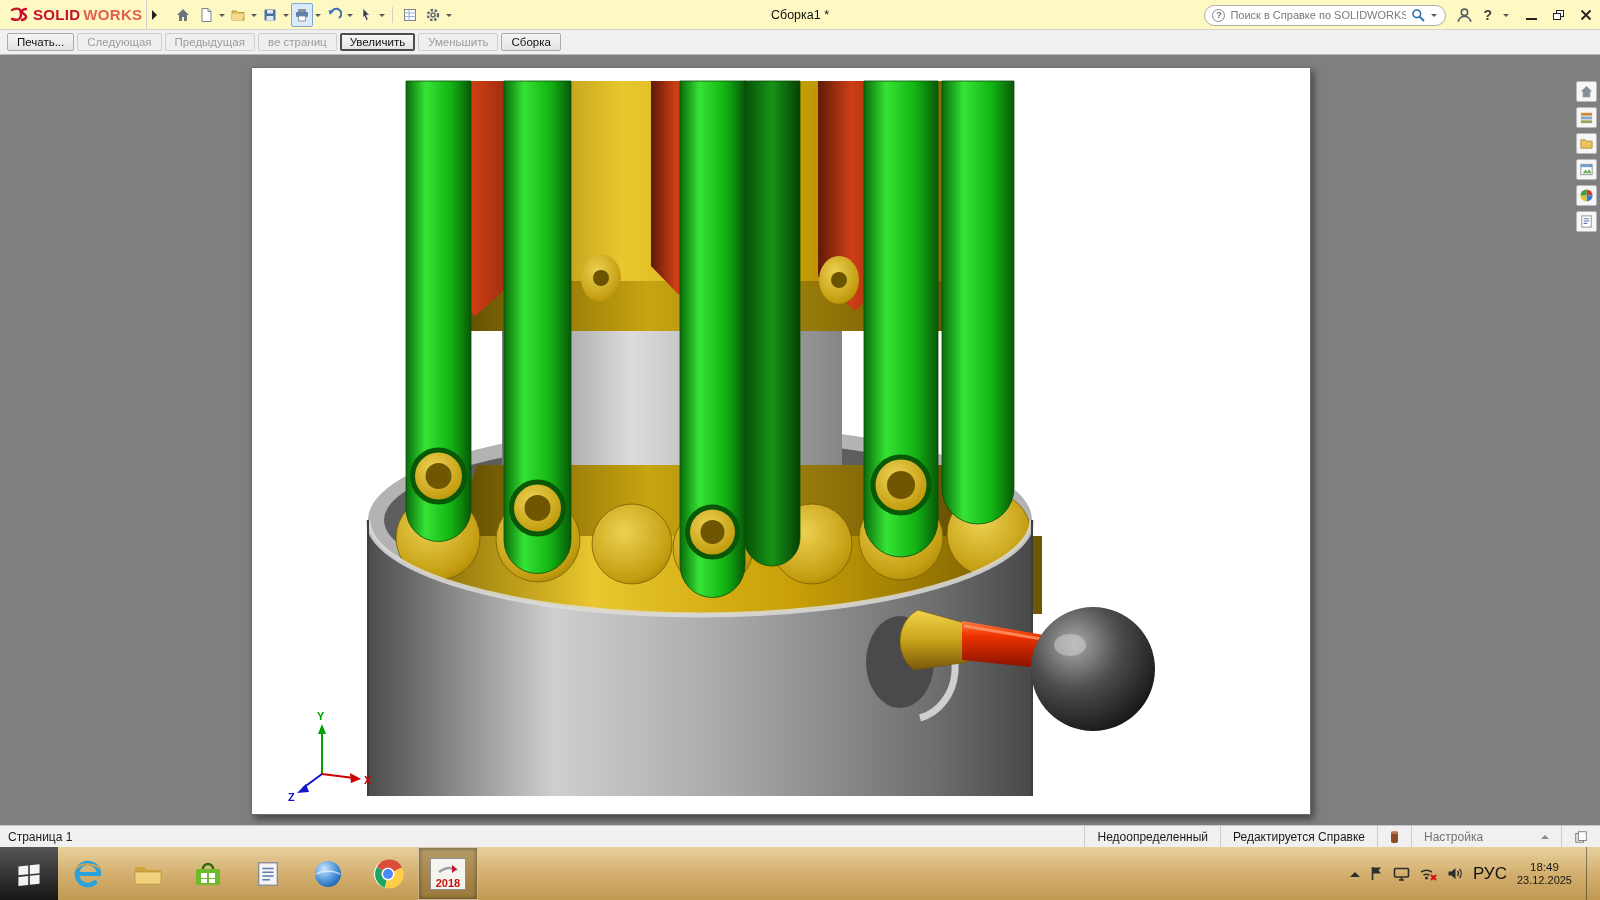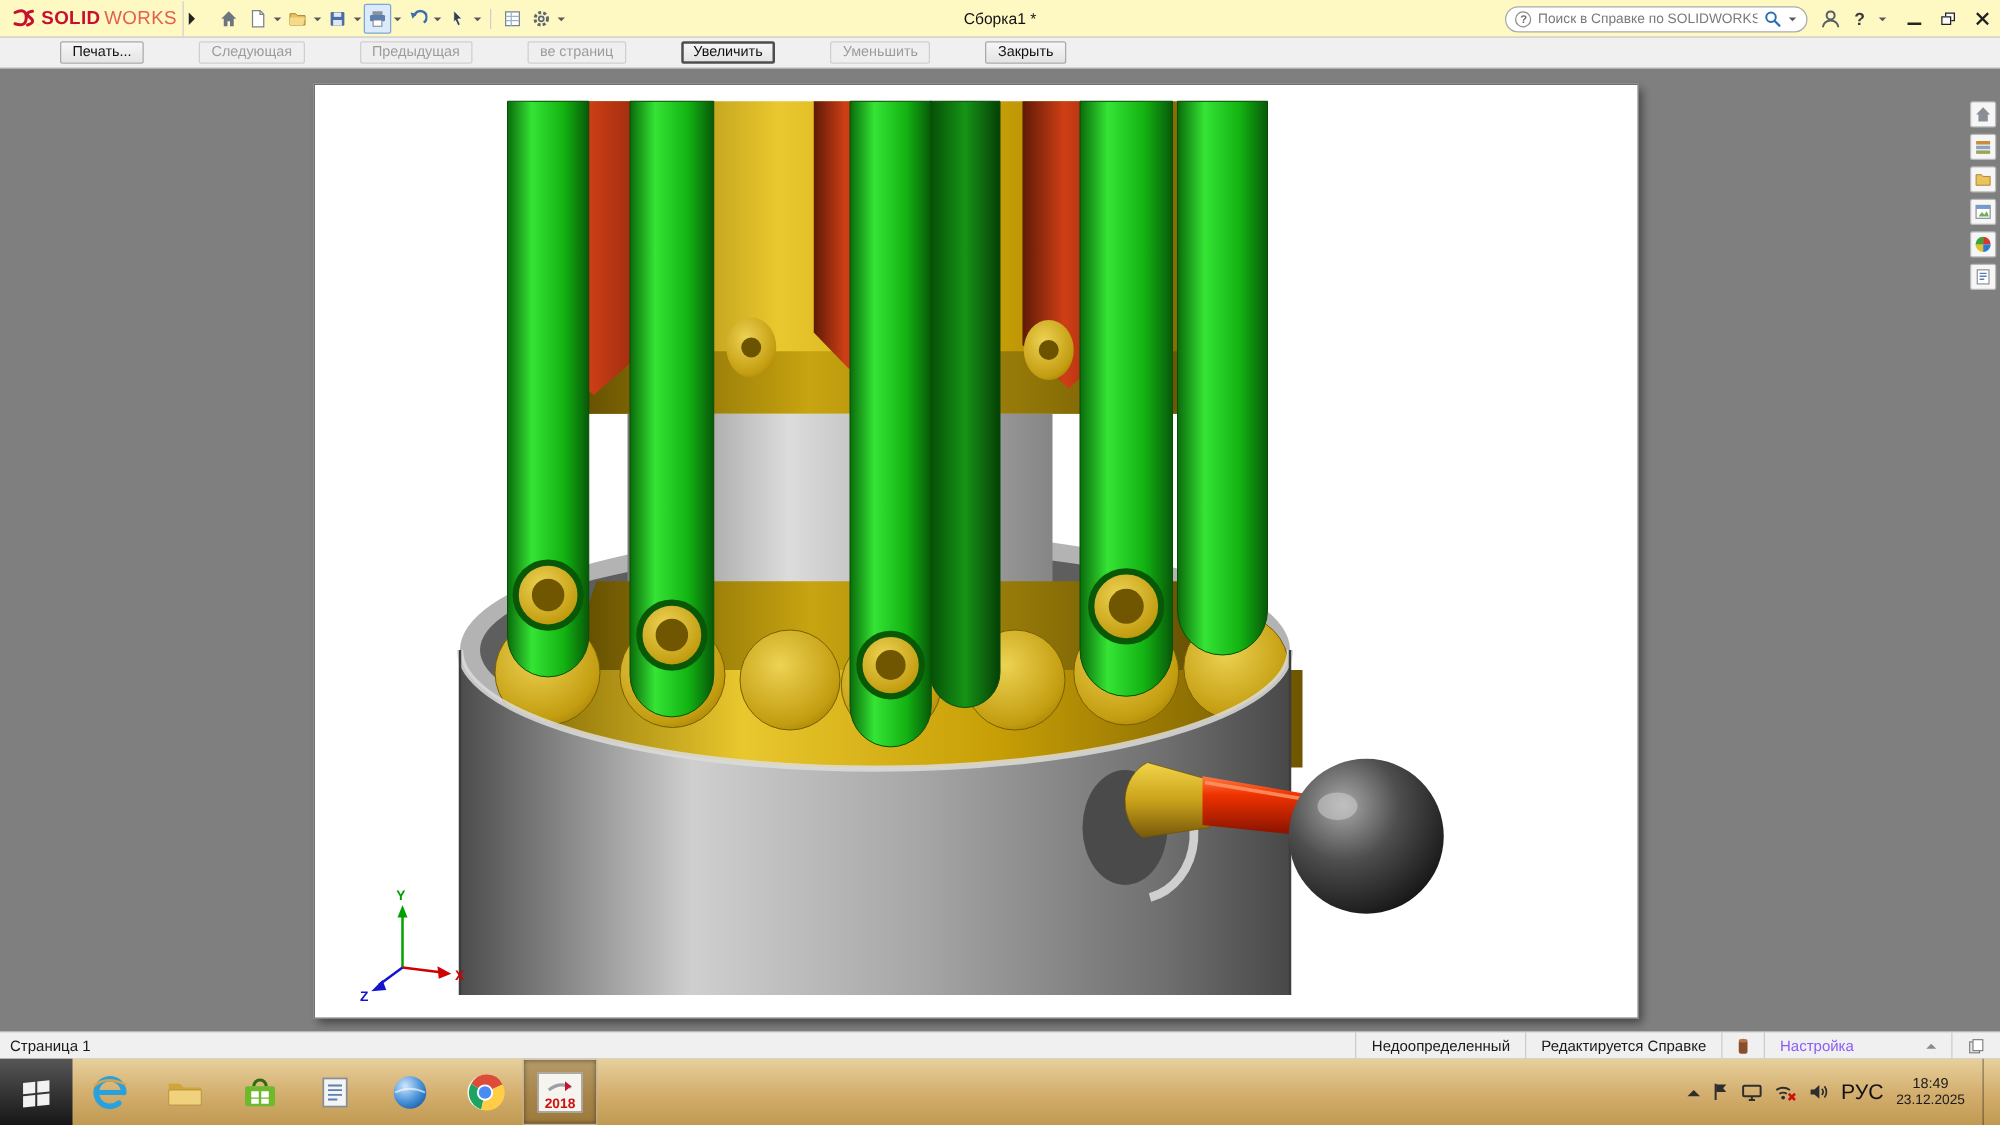--- a/index.html
+++ b/index.html
@@ -4,21 +4,21 @@
 <style>
   * { box-sizing: border-box; margin: 0; padding: 0; }
   html,body { width:1600px; height:900px; overflow:hidden;
     font-family:"Liberation Sans", sans-serif; font-size:12px; color:#1a1a1a; background:#7f7f7f; }
 
   
   .titlebar { position:relative; height:30px; background:#fef9c3; border-bottom:1px solid #d4d4d4;
     display:flex; align-items:center; }
   .brand { display:flex; align-items:center; gap:3px; padding:0 4px 0 8px; height:100%; }
   .brand-solid { font-weight:bold; font-size:15px; color:#c8102e; letter-spacing:.3px; }
-  .brand-works { font-weight:normal; font-size:15px; color:#e2604e; letter-spacing:.3px; }
+  .brand-works { font-weight:bold; font-size:15px; color:#e2604e; letter-spacing:.3px; }
   .flyout-btn { width:16px; height:28px; border-left:1px solid #d0d0d0; display:flex; align-items:center; justify-content:center; }
   .tri-right { width:0; height:0; border:5px solid transparent; border-left-color:#222; margin-left:4px; }
   .qat { display:flex; align-items:center; gap:1px; margin-left:10px; }
   .tool { height:24px; min-width:22px; padding:0 2px; display:flex; align-items:center; justify-content:center; border:1px solid transparent; border-radius:2px; }
   .tool.active { border-color:#7aa7d8; background:#dcebfb; }
   .caret-down { width:0; height:0; border:3px solid transparent; border-top-color:#5a5a5a; margin:4px 1px 0 1px; }
   .vsep { width:1px; height:16px; background:#cfcfcf; margin:0 5px; }
   .doc-title { position:absolute; left:0; right:0; top:0; height:30px; display:flex; align-items:center;
     justify-content:center; font-size:12.5px; color:#111; pointer-events:none; }
   .tb-right { position:absolute; right:0; top:0; height:30px; display:flex; align-items:center; gap:10px; padding-right:8px; }
@@ -32,38 +32,38 @@
   .min-glyph { width:11px; height:2px; background:#222; margin-top:8px; }
   .rest-glyph { position:relative; width:11px; height:10px; }
   .rest-glyph .b { position:absolute; border:1.5px solid #222; width:8px; height:7px; background:#fbfbfb; }
   .rest-glyph .b1 { right:0; top:0; }
   .rest-glyph .b2 { left:0; bottom:0; }
 
   
   .printbar { height:25px; background:#f0f0f0; border-bottom:1px solid #b9b9b9; display:flex; align-items:center;
     gap:3px; padding-left:7px; }
   .pbtn { font-size:11.5px; padding:2px 9px; background:linear-gradient(#f6f6f6,#e4e4e4); border:1px solid #a9a9a9;
-    border-radius:2px; color:#111;margin-left:41px; }
+    border-radius:2px; color:#111; }
   .pbtn.disabled { color:#9c9c9c; background:#efefef; border-color:#cfcfcf; }
   .pbtn.focused { border:2px solid #4d4d4d; padding:1px 8px; }
 
   
   .viewport { position:relative; height:770px; background:#7f7f7f; overflow:hidden; }
   .page { position:absolute; left:251px; top:12px; width:1060px; height:748px; background:#ffffff;
     border:1px solid #6e6e6e; box-shadow:3px 4px 7px rgba(0,0,0,.45); }
   .taskpane { position:absolute; top:26px; right:3px; display:flex; flex-direction:column; gap:5px; }
   .tp-icon { width:21px; height:21px; background:#f6f6f6; border:1px solid #b9b9b9; border-radius:2px;
     display:flex; align-items:center; justify-content:center; }
 
   
   .statusbar { height:22px; background:#f0f0f0; border-top:1px solid #c9c9c9; display:flex; align-items:center; font-size:12px;gap:20px; }
   .sb-left { padding-left:8px; color:#1a1a1a; }
   .sb-right { margin-left:auto; display:flex; align-items:flex-start; height:100%;padding-left:23px; }
   .sb-cell { padding:0 12px; height:100%; display:flex; align-items:center; border-left:1px solid #cccccc; gap:6px; }
-  .sb-muted { color:#8b5cf6; }
+  .sb-muted { color:#737373; }
   .tri-up-s { width:0; height:0; border:4px solid transparent; border-bottom-color:#8a8a8a; margin-bottom:3px; }
 
   
   .taskbar { height:53px; background:linear-gradient(#e7d09c,#d2ad6c 55%,#c09a52); display:flex; align-items:stretch; }
   .tb-app { width:60px; display:flex; align-items:center; justify-content:center; }
   .tb-app.start { background:linear-gradient(#565656,#161616); width:58px; }
   .tb-app.pressed { background:rgba(90,60,15,.35); box-shadow:inset 0 0 4px rgba(0,0,0,.5); border:1px solid rgba(255,255,255,.45); }
   .sw-tile { width:36px; height:32px; background:#f6f4ef; border:1px solid #8f8f8f; display:flex; flex-direction:column;
     align-items:center; justify-content:flex-end; }
   .sw-year { color:#cc1111; font-weight:bold; font-size:11px; line-height:12px; }
@@ -189,21 +189,21 @@
   </div>
 </div>
 
 <div class="printbar">
   <button class="pbtn">Печать...</button>
   <button class="pbtn disabled">Следующая</button>
   <button class="pbtn disabled">Предыдущая</button>
   <button class="pbtn disabled">ве страниц</button>
   <button class="pbtn focused">Увеличить</button>
   <button class="pbtn disabled">Уменьшить</button>
-  <button class="pbtn">Закрыть</button>
+  <button class="pbtn">Сборка</button>
 </div>
 
 <div class="viewport">
   <div class="page">
 
     <svg viewBox="0 0 1060 748" width="1060" height="748">
       <defs>
         <linearGradient id="gGold" x1="0" y1="0" x2="1" y2="0">
           <stop offset="0" stop-color="#7c6200"></stop>
             <stop offset="0.3" stop-color="#e9c72e"></stop>

